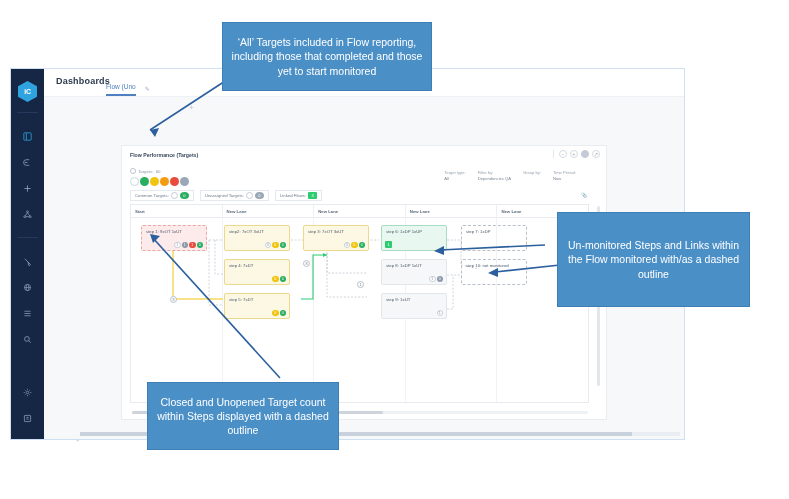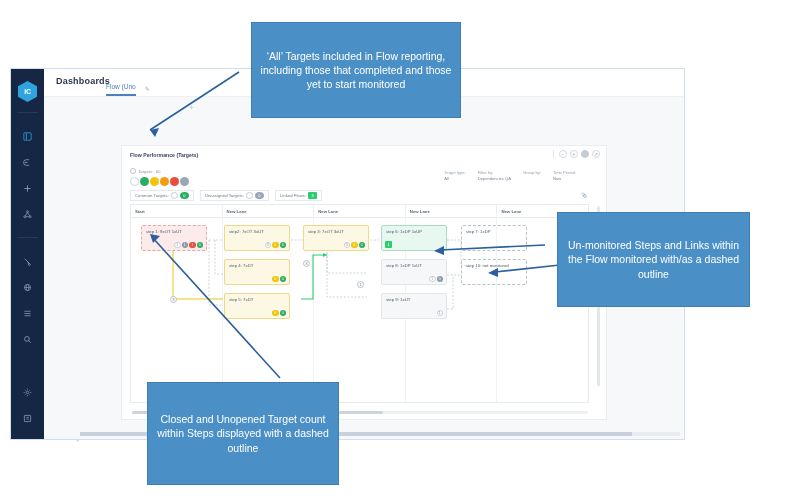--- a/index.html
+++ b/index.html
@@ -484,23 +484,23 @@
     <path d="M560 265 L495 272"></path>
     <path d="M545 245 L440 250"></path>
     <path d="M280 378 L152 237"></path>
   </g>
   <polygon points="150,130 159,128 155,137" fill="#2b5f9e"></polygon>
   <polygon points="488,273 498,268 498,277" fill="#2b5f9e"></polygon>
   <polygon points="434,251 444,246 444,255" fill="#2b5f9e"></polygon>
   <polygon points="150,234 160,236 153,243" fill="#2b5f9e"></polygon>
 </svg>
 
-<div class="callout" style="left:251px;top:22px;width:210px;height:96px;">
+<div class="callout" style="left:222px;top:22px;width:210px;height:69px;">
   <span>‘All’ Targets included in Flow reporting, including those that completed and those yet to start monitored</span>
 </div>
 
 <div class="callout" style="left:557px;top:212px;width:193px;height:95px;">
   <span>Un-monitored Steps and Links within the Flow monitored with/as a dashed outline</span>
 </div>
 
-<div class="callout" style="left:147px;top:382px;width:192px;height:103px;">
+<div class="callout" style="left:147px;top:382px;width:192px;height:68px;">
   <span>Closed and Unopened Target count within Steps displayed with a dashed outline</span>
 </div>
 
 </body></html>

